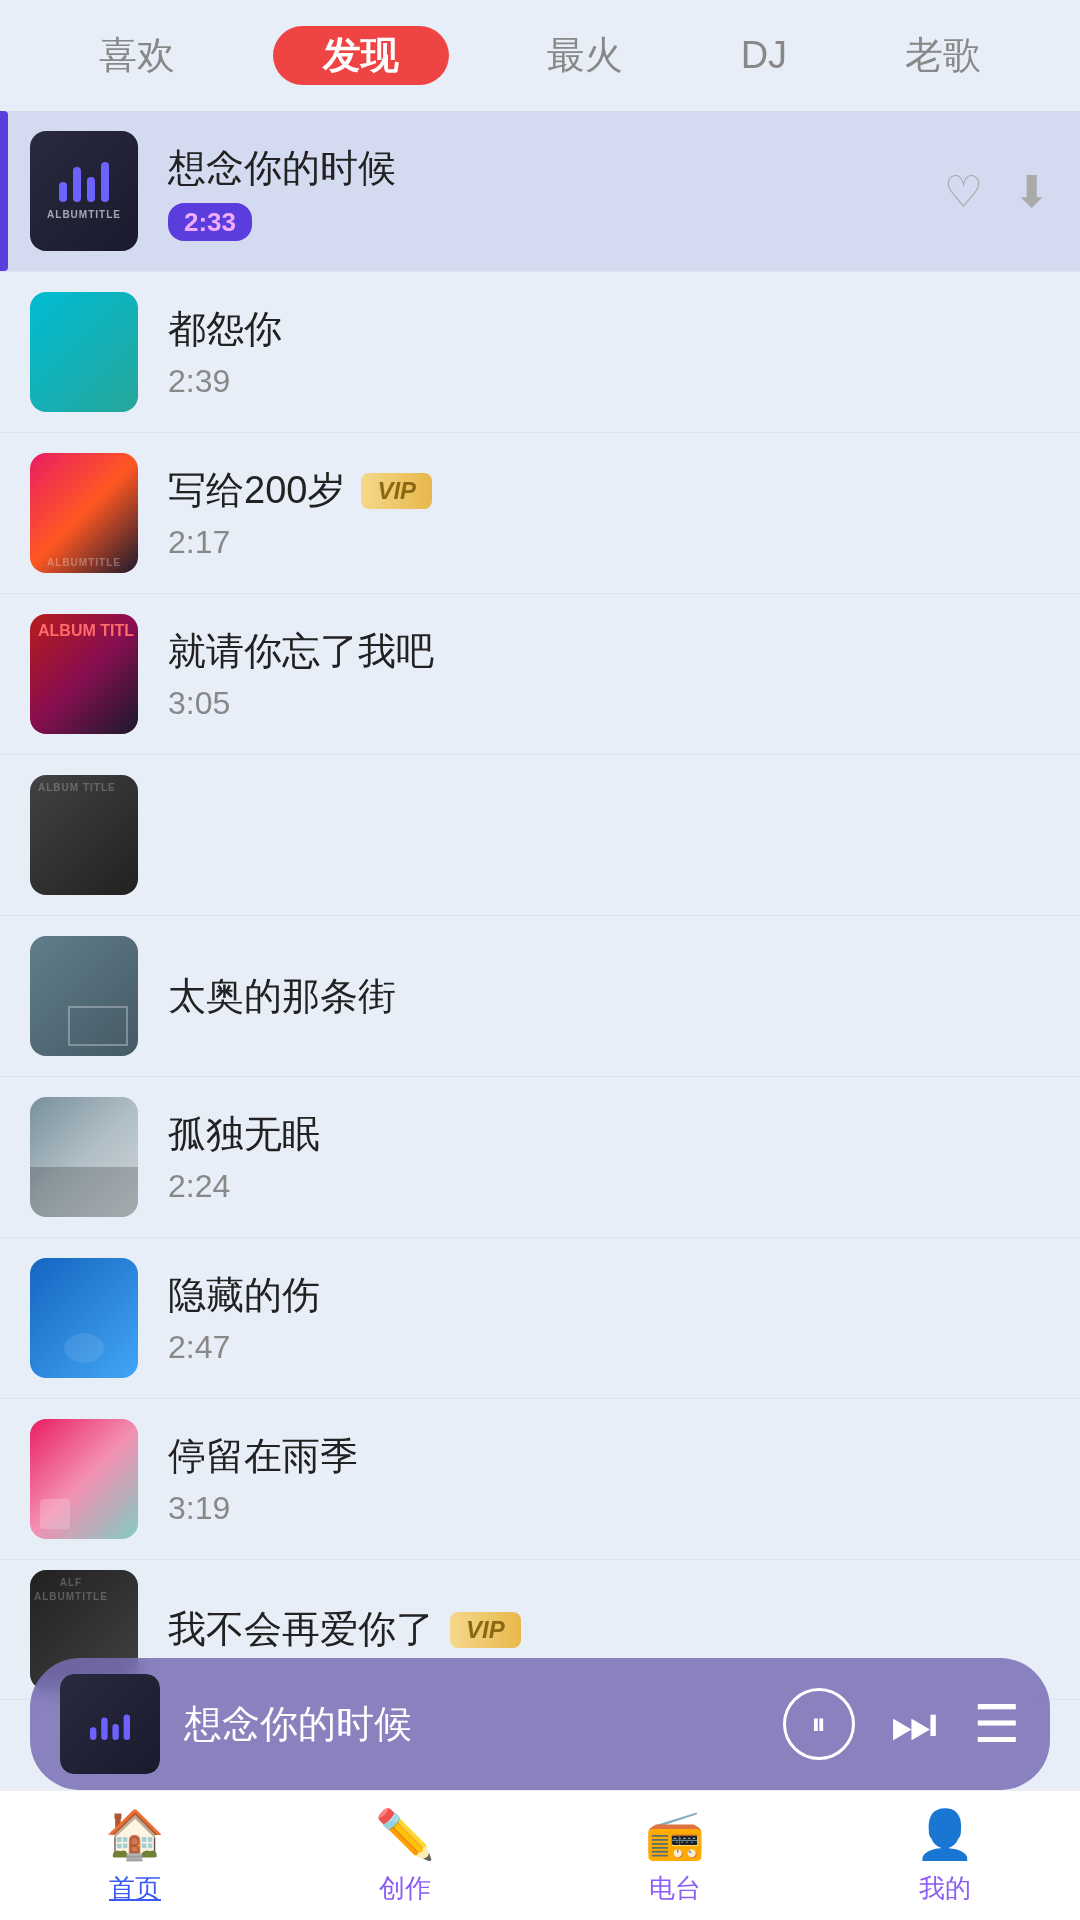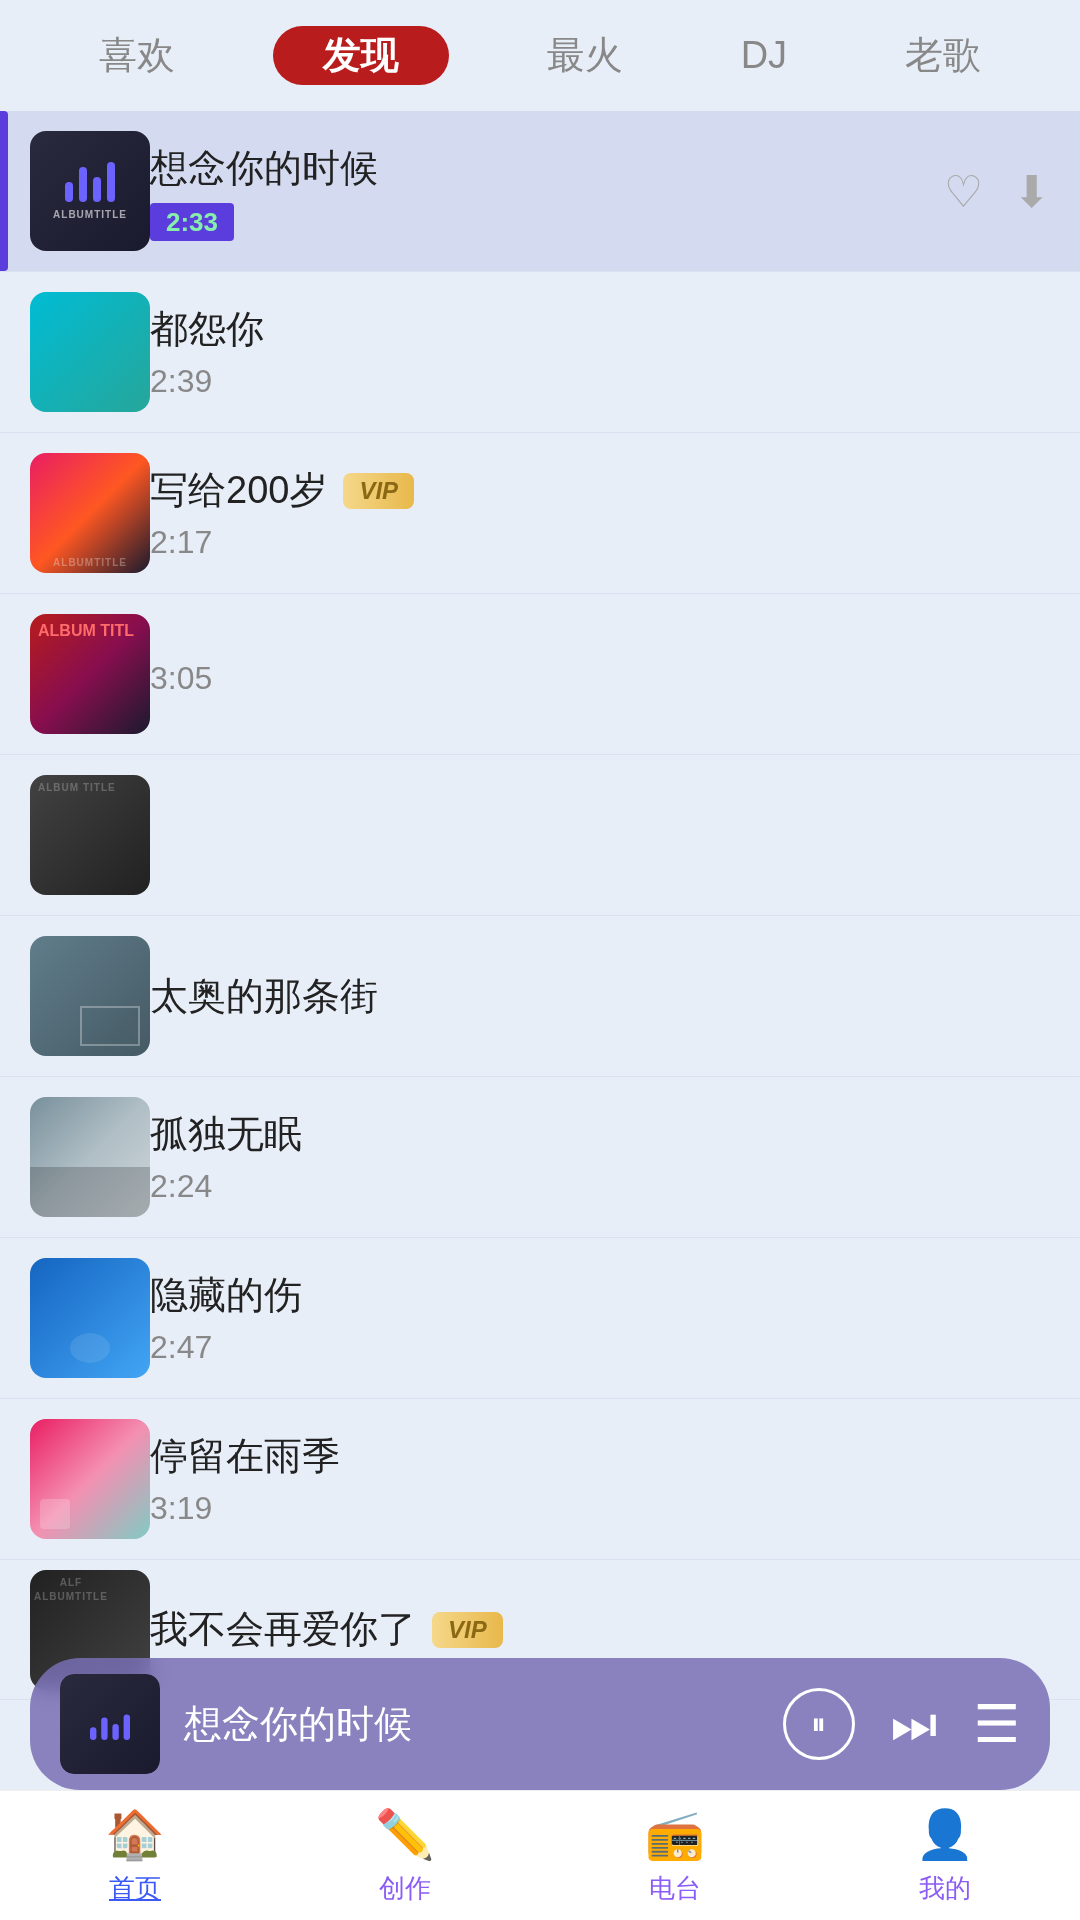--- a/index.html
+++ b/index.html
@@ -21,21 +21,21 @@
       padding: 20px 40px;
       background: #e8eef8;
     }
     .nav-item {
       font-size: 38px;
       color: #888;
       cursor: pointer;
       padding: 10px 20px;
     }
     .nav-item.active {
-      background: #b91c1c;
+      background: #ef4444;
       color: white;
       border-radius: 50px;
       padding: 4px 50px;
       font-weight: 600;
     }
 
     
     .song-list {
       background: #e8eef8;
       padding-bottom: 240px;
@@ -57,25 +57,26 @@
       position: absolute;
       left: 0;
       top: 0;
       bottom: 0;
       width: 8px;
       background: #5b3cdd;
       border-radius: 0 4px 4px 0;
     }
 
     .album-art {
-      width: 120px;
+      width: 108px;
       height: 120px;
       border-radius: 16px;
       flex-shrink: 0;
       overflow: hidden;
+      margin-right: 30px;
     }
     .album-art-inner {
       width: 100%;
       height: 100%;
       display: flex;
       align-items: center;
       justify-content: center;
       position: relative;
     }
 
@@ -124,24 +125,24 @@
       gap: 16px;
       flex-wrap: wrap;
     }
     .song-duration {
       font-size: 32px;
       color: #888;
       margin-top: 8px;
     }
     .duration-badge {
       background: #5b3cdd;
-      color: #86efac;
+      color: #f0abfc;
       font-size: 26px;
       padding: 4px 16px;
-      border-radius: 4px;
+      border-radius: 16px;
       font-weight: 600;
     }
     .vip-badge {
       background: linear-gradient(90deg, #f5d88a, #e8b84b);
       color: #8B6914;
       font-size: 24px;
       padding: 4px 16px;
       border-radius: 8px;
       font-weight: 700;
       font-style: italic;
@@ -313,20 +314,23 @@
     </div>
   </div>
 
   <div class="song-item">
     <div class="album-art">
       <div class="album-art-inner art-4">
         <div style="position:absolute;top:8px;left:8px;font-size:16px;font-weight:bold;color:#ff6b6b;letter-spacing:0px;font-family:sans-serif;">ALBUM TITL</div>
       </div>
     </div>
     <div class="song-info">
+      <div class="song-title">
+        <span>就请你忘了我吧</span>
+      </div>
       <div class="song-duration">3:05</div>
     </div>
   </div>
 
   <div class="song-item">
     <div class="album-art">
       <div class="album-art-inner art-5">
         <div class="art-label" style="font-size:10px;opacity:0.4;position:absolute;top:6px;left:8px;">ALBUM TITLE</div>
       </div>
     </div>

